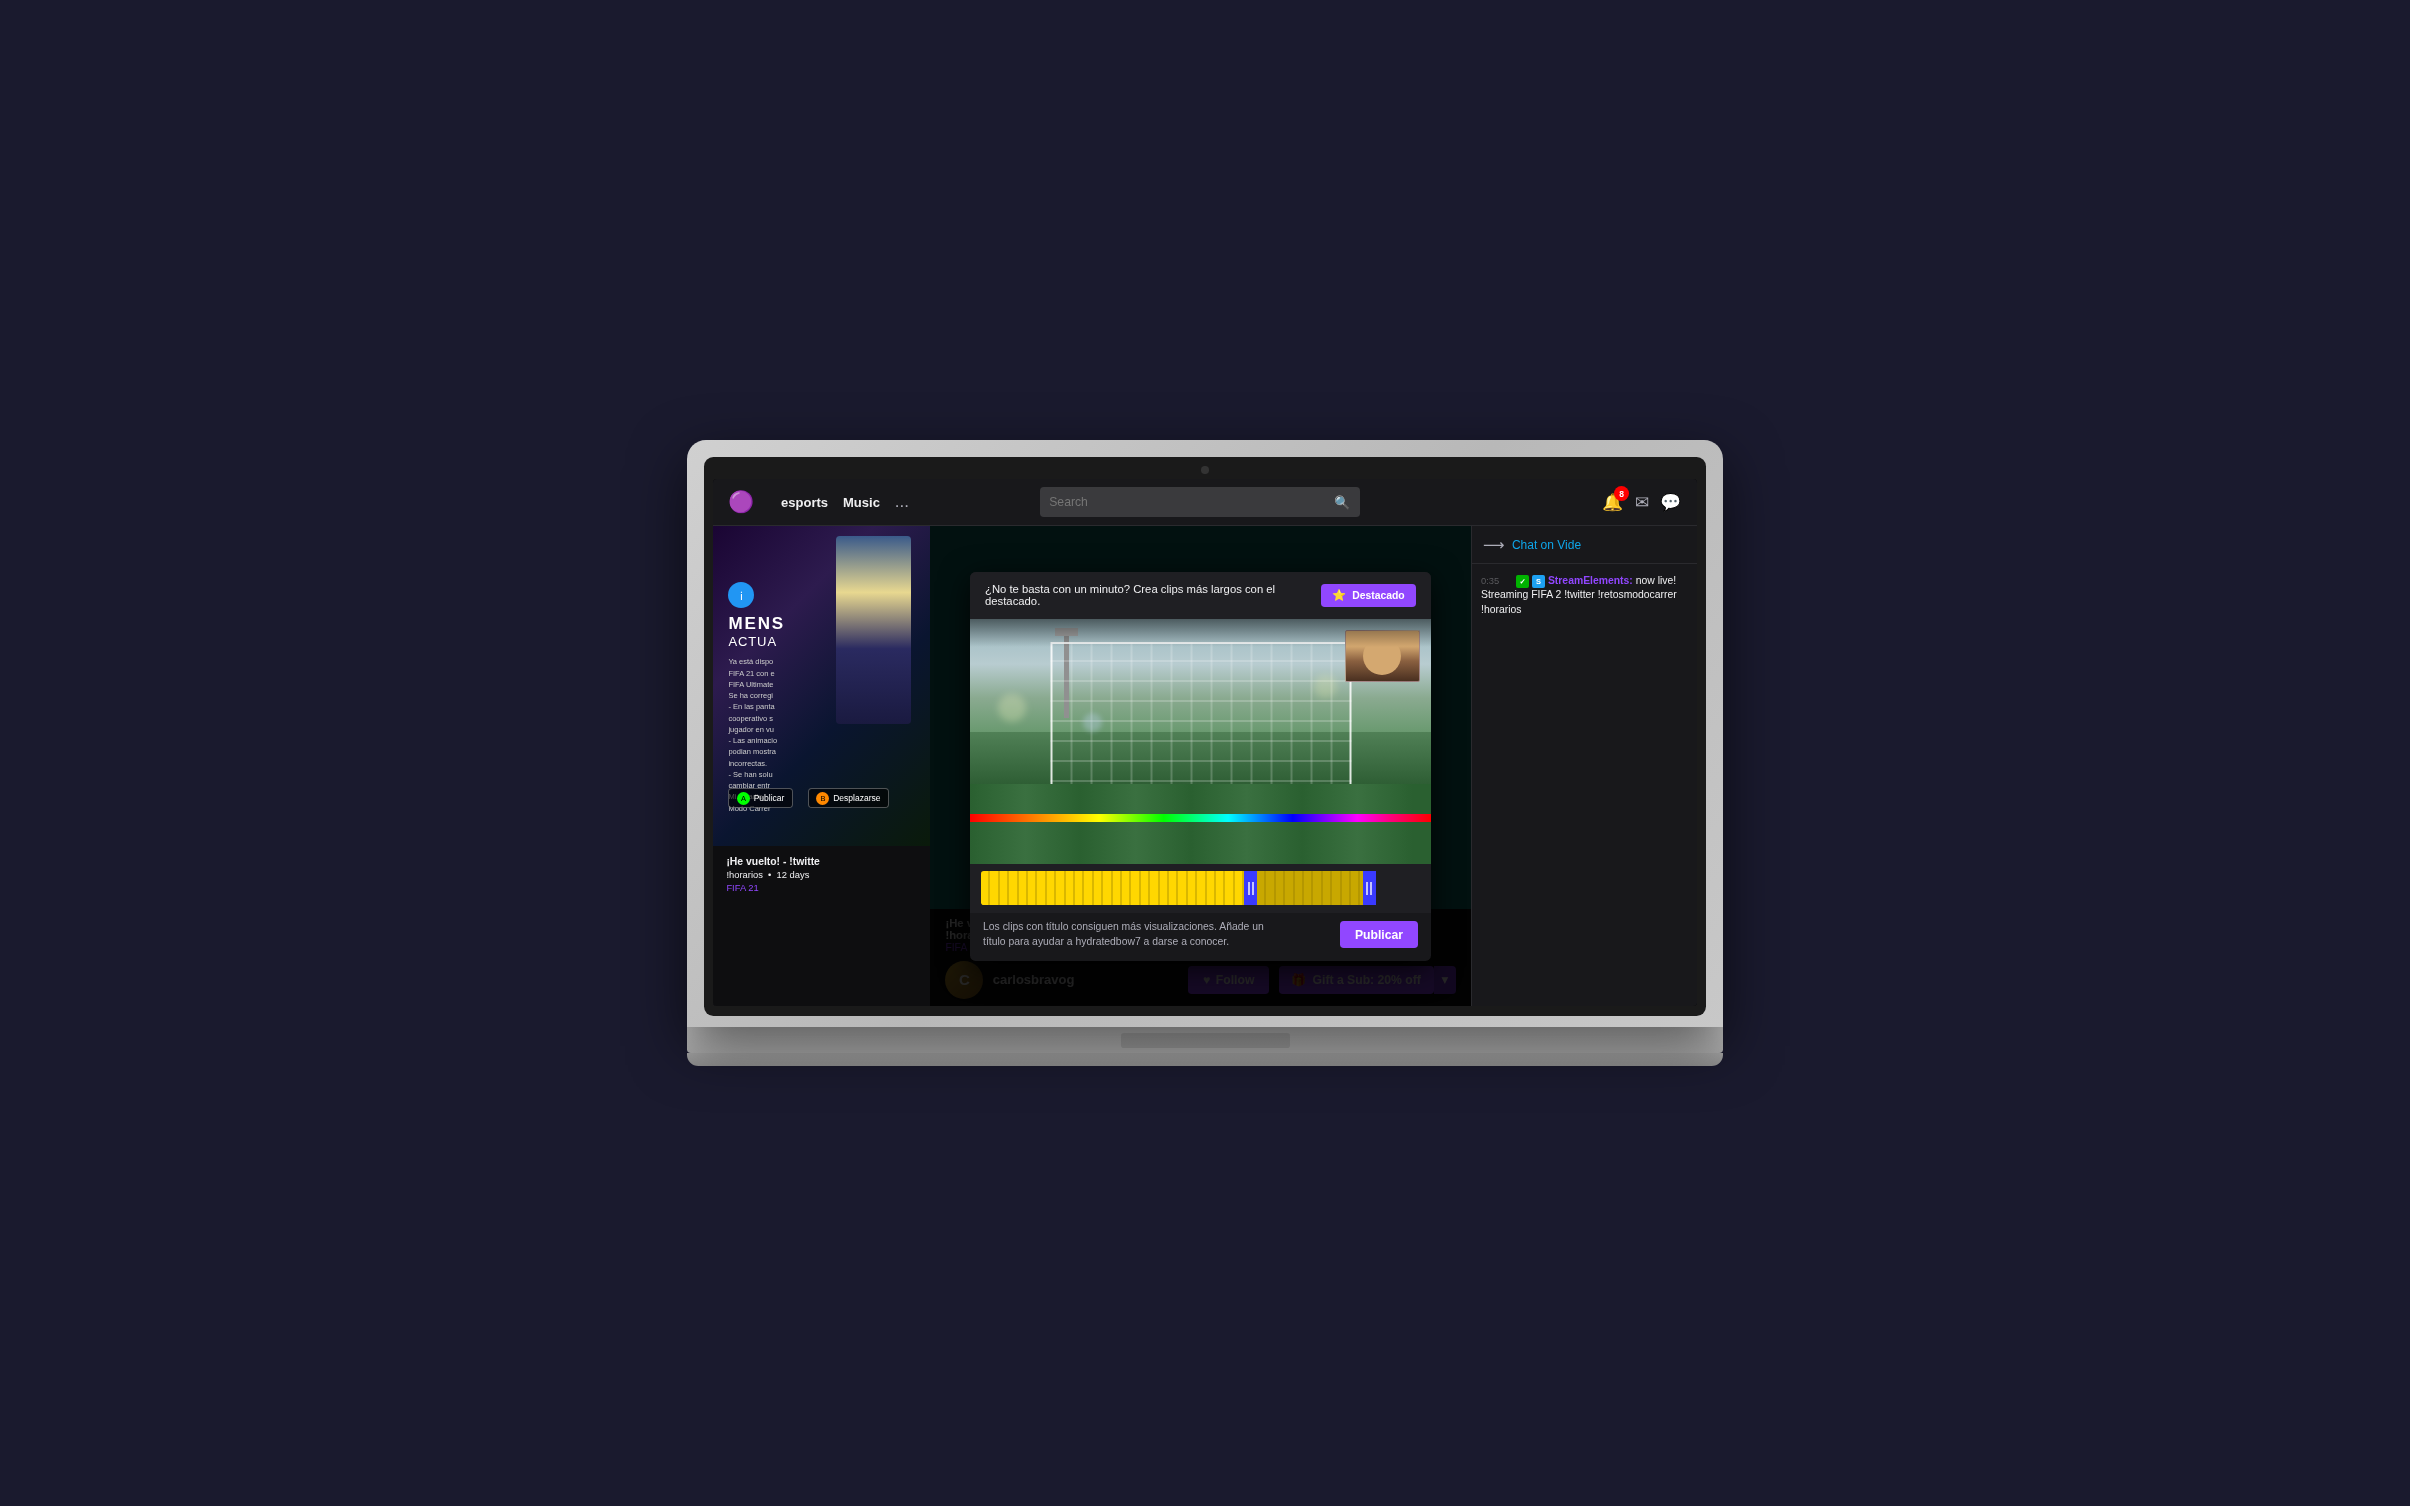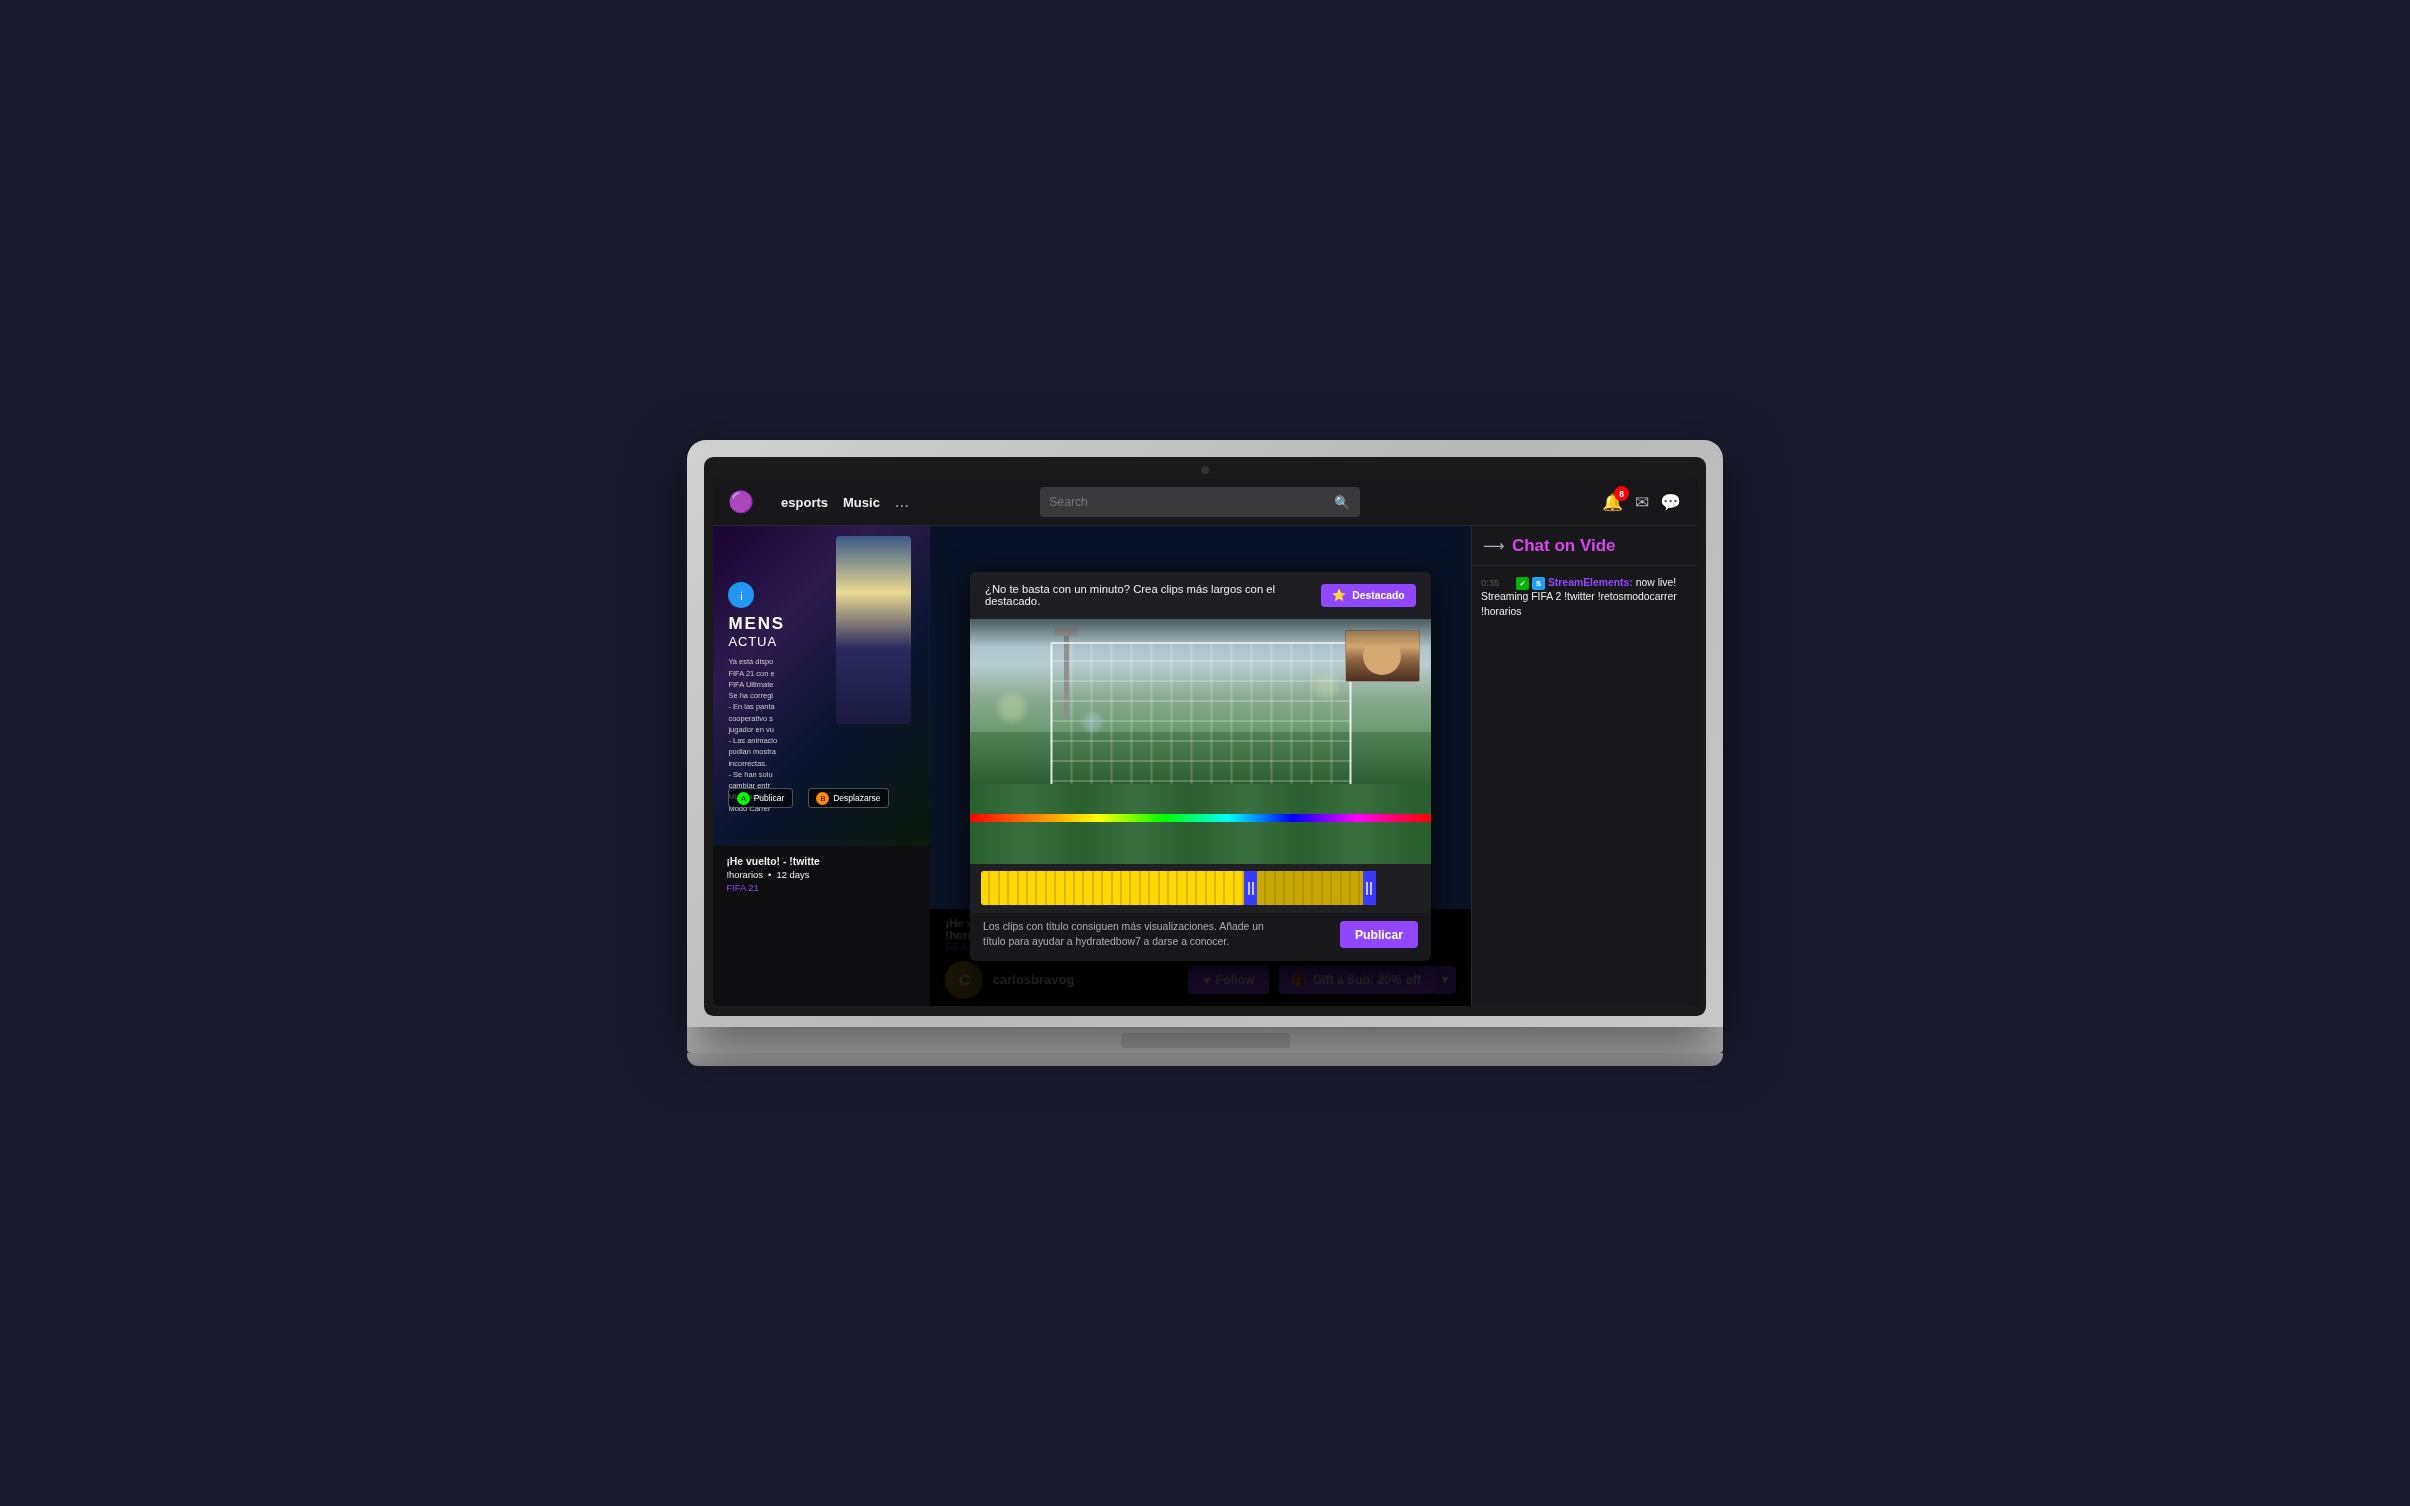--- a/index.html
+++ b/index.html
@@ -302,21 +302,21 @@
     }
 
     .ctrl-green { background: #0f0; color: #000; }
     .ctrl-orange { background: #f80; color: #000; }
 
     
     .center-content {
       flex: 1;
       overflow: hidden;
       position: relative;
-      background: #3b82f6;
+      background: #0f766e;
     }
 
     
     .clip-modal-overlay {
       position: absolute;
       top: 0; left: 0; right: 0; bottom: 0;
       background: rgba(0,0,0,0.85);
       display: flex;
       align-items: center;
       justify-content: center;
@@ -550,23 +550,23 @@
       gap: 7.5px;
     }
 
     .chat-expand-btn {
       color: #adadb8;
       font-size: 15px;
       cursor: pointer;
     }
 
     .chat-title {
-      color: #d946ef;
-      font-size: 17px;
-      font-weight: 700;
+      color: #0ea5e9;
+      font-size: 12px;
+      font-weight: 400;
     }
 
     .chat-messages {
       flex: 1;
       padding: 9.4px 9.4px;
       overflow-y: auto;
     }
 
     .chat-message {
       margin-bottom: 7.5px;

